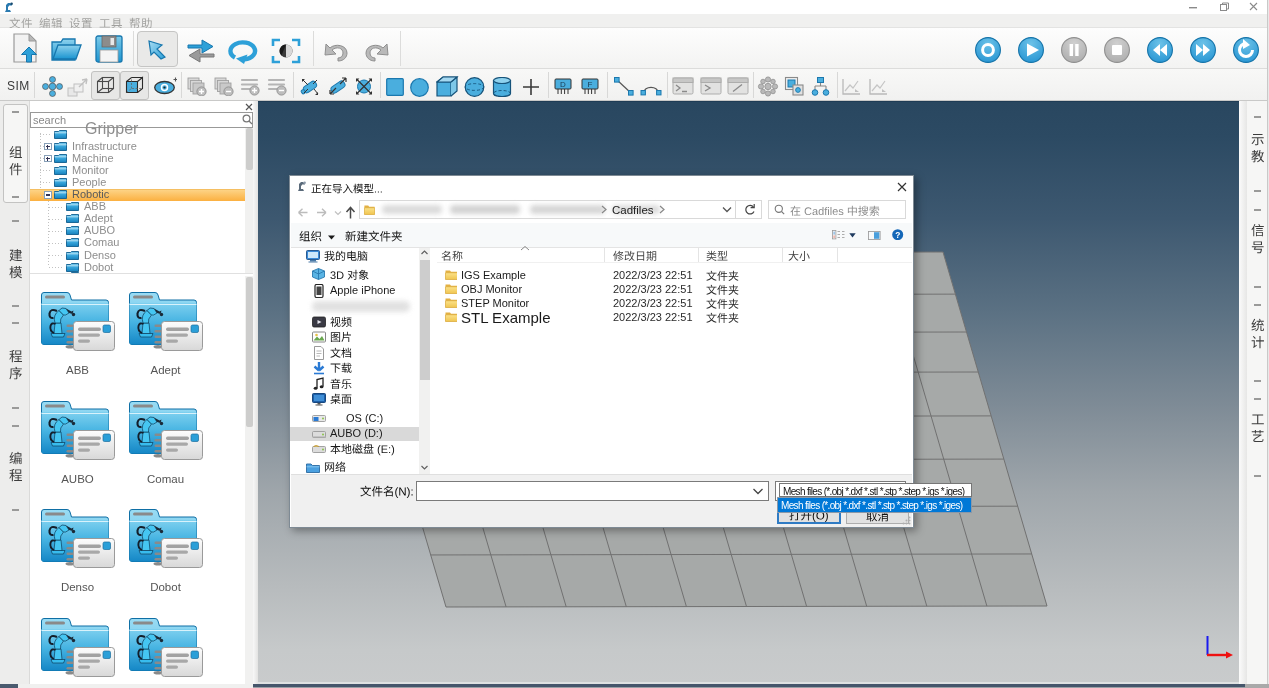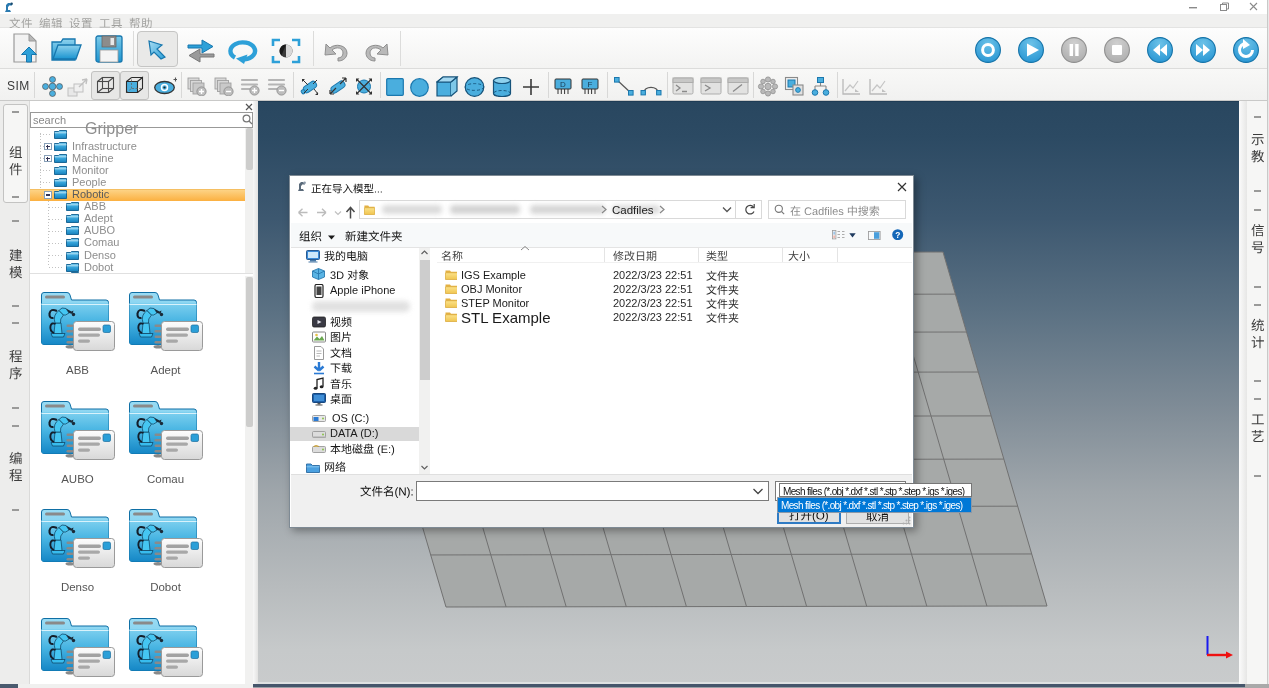--- a/index.html
+++ b/index.html
@@ -880,27 +880,27 @@
     <svg width="22.0" height="13.8" style="position:absolute;overflow:visible;" fill="#1a1a1a">
       <use href="#g59" transform="translate(0.00 11.00) scale(0.01100 -0.01100)"></use>
       <use href="#g60" transform="translate(11.00 11.00) scale(0.01100 -0.01100)"></use>
     </svg>
   </div>
 <svg style="position:absolute;left:312px;top:411px;" width="15" height="14" viewBox="0 0 15 14">
     <rect x="0.5" y="4.5" width="13" height="6" rx="1" fill="#e8e8e8" stroke="#9a9a9a" stroke-width="0.9"></rect>
     <circle cx="11" cy="7.5" r="1" fill="#8ac24a"></circle>
     <rect x="1.5" y="6" width="5" height="4" fill="#2a7ad4"></rect>
   </svg>
-<div style="position:absolute;left:332px;top:411.5px;font-size:11px;color:#1a1a1a;line-height:13.2px;white-space:nowrap;">OS (C:)</div>
+<div style="position:absolute;left:346px;top:411.5px;font-size:11px;color:#1a1a1a;line-height:13.2px;white-space:nowrap;">OS (C:)</div>
 <svg style="position:absolute;left:312px;top:426.5px;" width="15" height="14" viewBox="0 0 15 14">
     <rect x="0.5" y="4.5" width="13" height="6" rx="1" fill="#dcdcdc" stroke="#9a9a9a" stroke-width="0.9"></rect>
     <circle cx="11" cy="7.5" r="1" fill="#8ac24a"></circle>
     <rect x="1" y="9.5" width="13" height="1.2" fill="#aaa"></rect>
   </svg>
-<div style="position:absolute;left:330px;top:427px;font-size:11px;color:#1a1a1a;line-height:13.2px;white-space:nowrap;">DATA (D:)</div>
+<div style="position:absolute;left:330px;top:427px;font-size:11px;color:#1a1a1a;line-height:13.2px;white-space:nowrap;">AUBO (D:)</div>
 <svg style="position:absolute;left:312px;top:442px;" width="15" height="14" viewBox="0 0 15 14">
     <rect x="0.5" y="4.5" width="13" height="6" rx="1" fill="#dcdcdc" stroke="#9a9a9a" stroke-width="0.9"></rect>
     <circle cx="11" cy="7.5" r="1" fill="#8ac24a"></circle>
     <path d="M1.5 4.5 Q4 2.5 7 4.5" fill="#e8c14a" stroke="#c09020" stroke-width="0.8"></path>
   </svg>
 <div style="position:absolute;left:330px;top:442px;">
     <svg width="64.8" height="13.8" style="position:absolute;overflow:visible;" fill="#1a1a1a">
       <use href="#g61" transform="translate(0.00 11.00) scale(0.01100 -0.01100)"></use>
       <use href="#g62" transform="translate(11.00 11.00) scale(0.01100 -0.01100)"></use>
       <use href="#g63" transform="translate(22.00 11.00) scale(0.01100 -0.01100)"></use>

